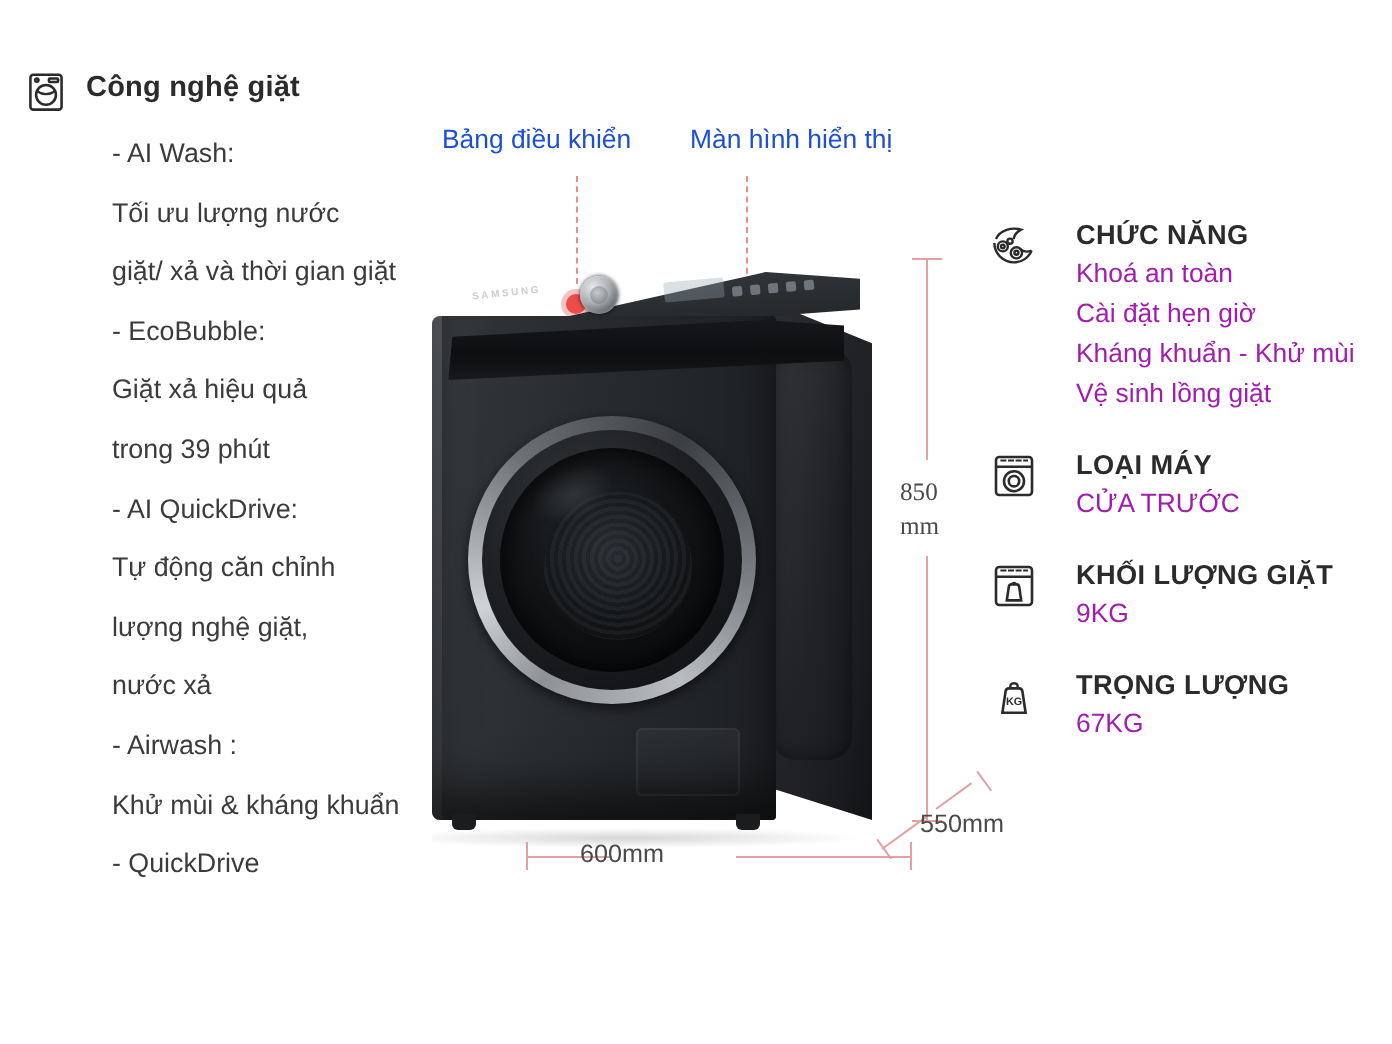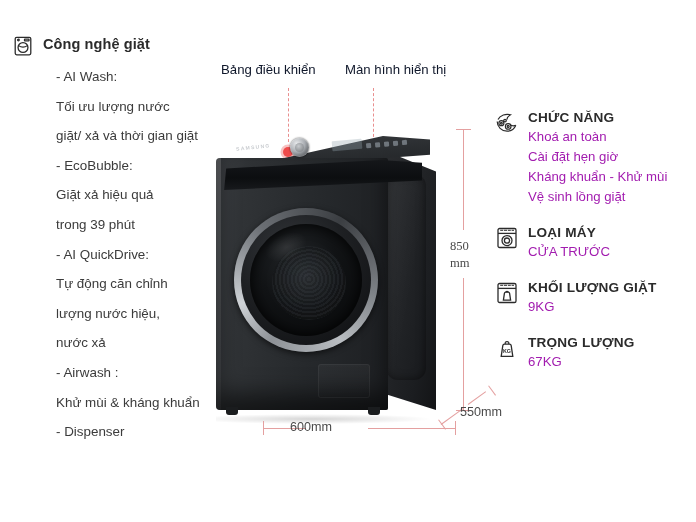--- a/index.html
+++ b/index.html
@@ -57,21 +57,21 @@
     font-size: 13.4px;
     line-height: 29.6px;
     color: #3b3b3b;
     white-space: nowrap;
   }
 
   
   .callout-label {
     position: absolute;
     font-size: 13.2px;
-    color: #0f172a;
+    color: #1d4ed8;
     white-space: nowrap;
   }
   .callout-line {
     position: absolute;
     width: 0;
     border-left: 1.4px dashed #e98e8e;
   }
   .callout-dot {
     position: absolute;
     width: 10px;
@@ -314,21 +314,21 @@
   
   .right-col {
     position: absolute;
     left: 494px;
     top: 108px;
     width: 200px;
   }
   .spec-block {
     display: flex;
     align-items: flex-start;
-    gap: 8px;
+    gap: 18px;
     margin-bottom: 12px;
   }
   .spec-block .icon-box {
     width: 26px;
     height: 26px;
     flex: 0 0 26px;
     margin-top: 2px;
   }
   .spec-title {
     font-size: 13.6px;
@@ -365,25 +365,25 @@
     </div>
     <div class="left-lines">
       <div class="ln">- AI Wash:</div>
       <div class="ln">Tối ưu lượng nước</div>
       <div class="ln">giặt/ xả và thời gian giặt</div>
       <div class="ln">- EcoBubble:</div>
       <div class="ln">Giặt xả hiệu quả</div>
       <div class="ln">trong 39 phút</div>
       <div class="ln">- AI QuickDrive:</div>
       <div class="ln">Tự động căn chỉnh</div>
-      <div class="ln">lượng nước hiệu,</div>
+      <div class="ln">lượng nghệ giặt,</div>
       <div class="ln">nước xả</div>
       <div class="ln">- Airwash :</div>
       <div class="ln">Khử mùi &amp; kháng khuẩn</div>
-      <div class="ln">-  Dispenser</div>
+      <div class="ln">-  QuickDrive</div>
     </div>
   </div>
 
   <div class="callout-label" style="left:221px; top:62px;">Bảng điều khiển</div>
   <div class="callout-line" style="left:288px; top:88px; height:54px;"></div>
   <div class="callout-dot" style="left:283px; top:147px;"></div>
 
   <div class="callout-label" style="left:345px; top:62px;">Màn hình hiển thị</div>
   <div class="callout-line" style="left:373px; top:88px; height:54px;"></div>
   <div class="callout-dot" style="left:368px; top:142px;"></div>

